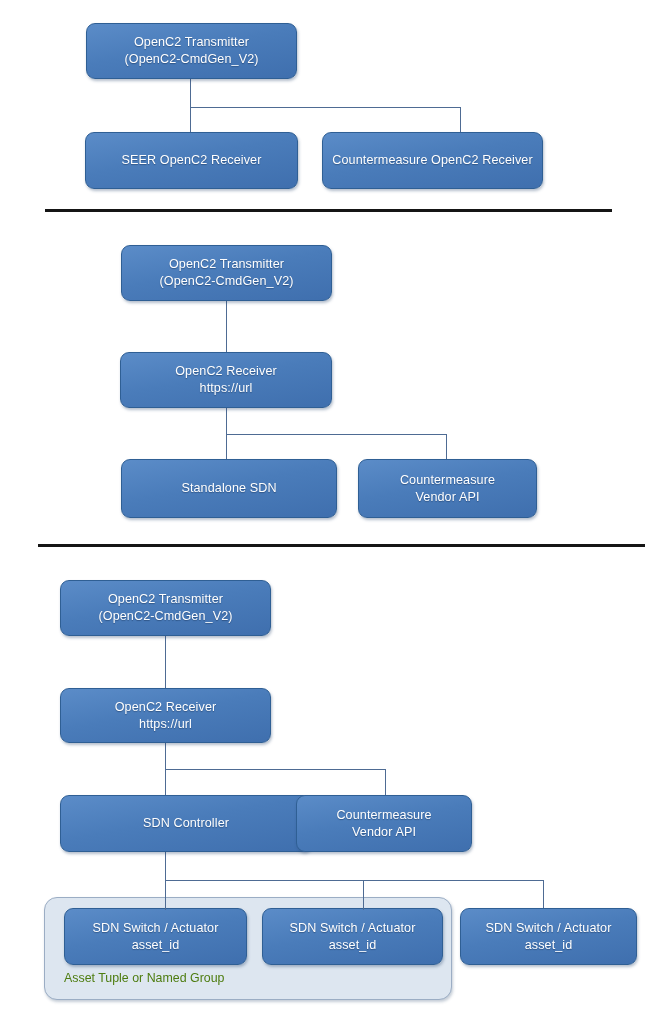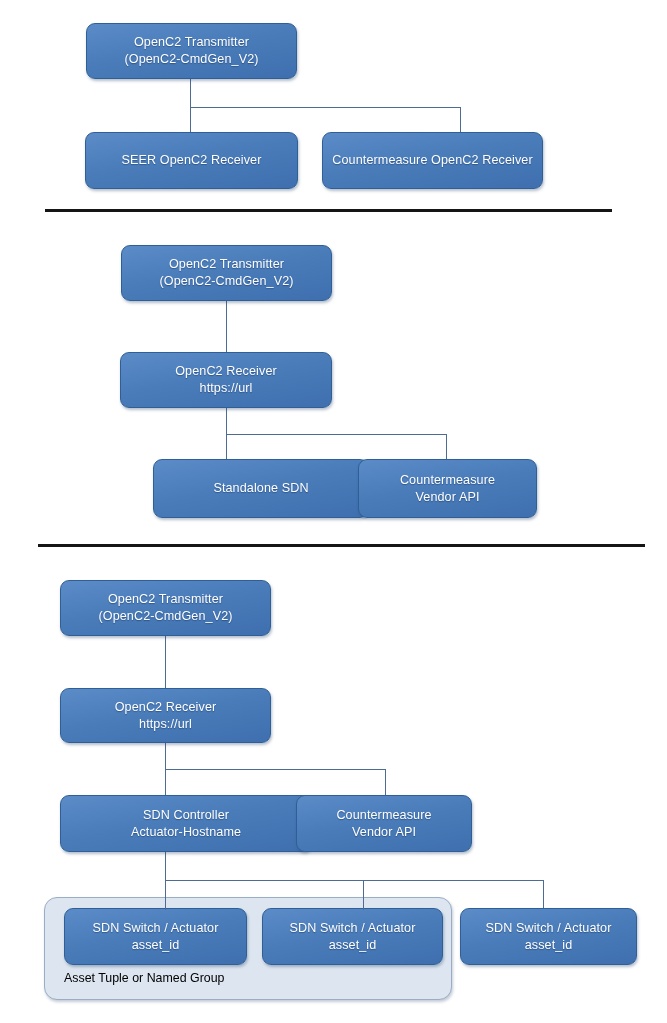--- a/index.html
+++ b/index.html
@@ -47,21 +47,21 @@
     box-sizing:border-box;
     border-radius:13px;
     border:1px solid #9badc4;
     background:#dde6f0;
     box-shadow:1px 2px 3px rgba(60,85,120,.3);
     z-index:3;
   }
   .group-label{
     position:absolute;
     font-size:12.4px;
-    color:#000000;
+    color:#4d7c0f;
     z-index:6;
     white-space:nowrap;
   }
 </style>
 </head>
 <body>
 
 <div id="diagram">
 
   <div class="ln lv" style="left:190px;top:78px;height:30px;"></div>
@@ -103,21 +103,21 @@
     </span>
   </div>
 
   <div class="node" style="left:120px;top:352px;width:212px;height:56px;">
     <span>
       <span>OpenC2  Receiver</span>
       <span>https://url</span>
     </span>
   </div>
 
-  <div class="node" style="left:121px;top:459px;width:216px;height:59px;margin-left:32px;">
+  <div class="node" style="left:121px;top:459px;width:216px;height:59px;">
     <span>
       <span>Standalone SDN</span>
     </span>
   </div>
 
   <div class="node" style="left:358px;top:459px;width:179px;height:59px;">
     <span>
       <span>Countermeasure</span>
       <span>Vendor API</span>
     </span>
@@ -147,21 +147,20 @@
   <div class="node" style="left:60px;top:688px;width:211px;height:55px;">
     <span>
       <span>OpenC2  Receiver</span>
       <span>https://url</span>
     </span>
   </div>
 
   <div class="node" style="left:60px;top:795px;width:252px;height:57px;">
     <span>
       <span>SDN Controller</span>
-      <span>Actuator-Hostname</span>
     </span>
   </div>
 
   <div class="node" style="left:296px;top:795px;width:176px;height:57px;">
     <span>
       <span>Countermeasure</span>
       <span>Vendor API</span>
     </span>
   </div>
 

